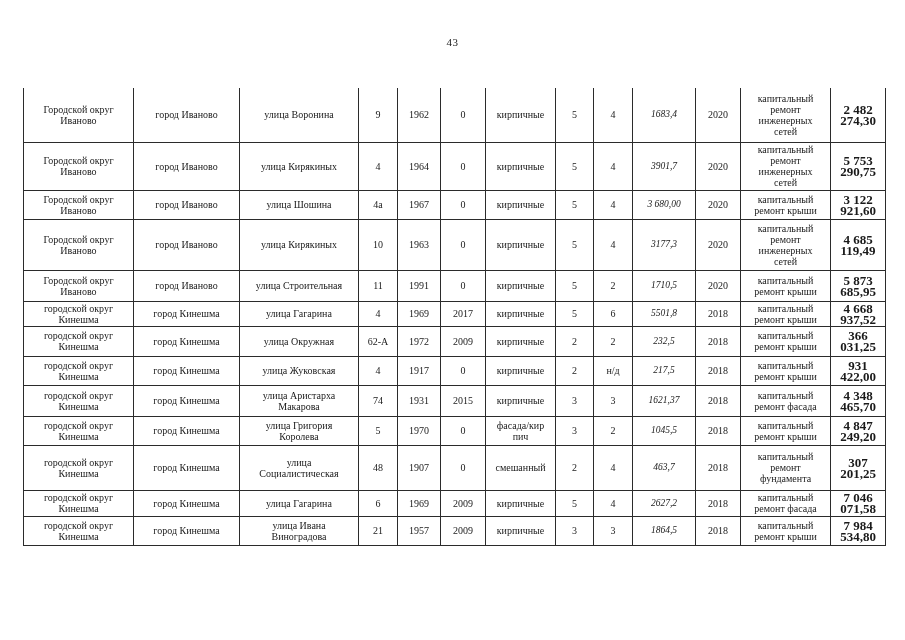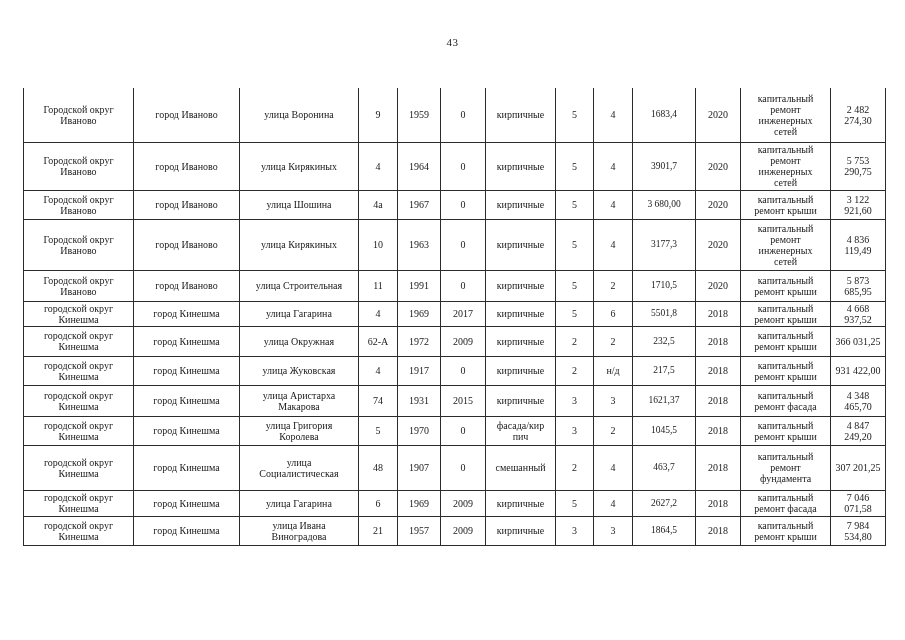--- a/index.html
+++ b/index.html
@@ -55,22 +55,22 @@
   col.c5  { width: 43px;  }
   col.c6  { width: 45px;  }
   col.c7  { width: 70px;  }
   col.c8  { width: 38px;  }
   col.c9  { width: 39px;  }
   col.c10 { width: 63px;  }
   col.c11 { width: 45px;  }
   col.c12 { width: 90px;  }
   col.c13 { width: 55px;  }
 
-  td.col-13 { font-size: 10px; white-space: nowrap; }
-  td.col-10 { font-size: 9.5px; }
+  td.col-13 { font-size: 13px; white-space: nowrap; font-weight: bold; }
+  td.col-10 { font-size: 9.5px; font-style: italic; }
 
   
   table.doc-table tr:nth-child(1)  { height: 54px; }
   table.doc-table tr:nth-child(2)  { height: 48px; }
   table.doc-table tr:nth-child(3)  { height: 29px; }
   table.doc-table tr:nth-child(4)  { height: 51px; }
   table.doc-table tr:nth-child(5)  { height: 31px; }
   table.doc-table tr:nth-child(6)  { height: 25px; }
   table.doc-table tr:nth-child(7)  { height: 30px; }
   table.doc-table tr:nth-child(8)  { height: 29px; }
@@ -102,21 +102,21 @@
         <col class="c12">
       <col class="c13">
     </colgroup>
     <tbody>
         <tr>
           <td class="col-1">Городской округ
 Иваново</td>
           <td class="col-2">город Иваново</td>
           <td class="col-3">улица Воронина</td>
           <td class="col-4">9</td>
-          <td class="col-5">1959</td>
+          <td class="col-5">1962</td>
           <td class="col-6">0</td>
           <td class="col-7">кирпичные</td>
           <td class="col-8">5</td>
           <td class="col-9">4</td>
           <td class="col-10">1683,4</td>
           <td class="col-11">2020</td>
           <td class="col-12">капитальный
 ремонт
 инженерных
 сетей</td>
@@ -168,21 +168,21 @@
           <td class="col-6">0</td>
           <td class="col-7">кирпичные</td>
           <td class="col-8">5</td>
           <td class="col-9">4</td>
           <td class="col-10">3177,3</td>
           <td class="col-11">2020</td>
           <td class="col-12">капитальный
 ремонт
 инженерных
 сетей</td>
-          <td class="col-13">4 836 119,49</td>
+          <td class="col-13">4 685 119,49</td>
         </tr>
         <tr>
           <td class="col-1">Городской округ
 Иваново</td>
           <td class="col-2">город Иваново</td>
           <td class="col-3">улица Строительная</td>
           <td class="col-4">11</td>
           <td class="col-5">1991</td>
           <td class="col-6">0</td>
           <td class="col-7">кирпичные</td>

